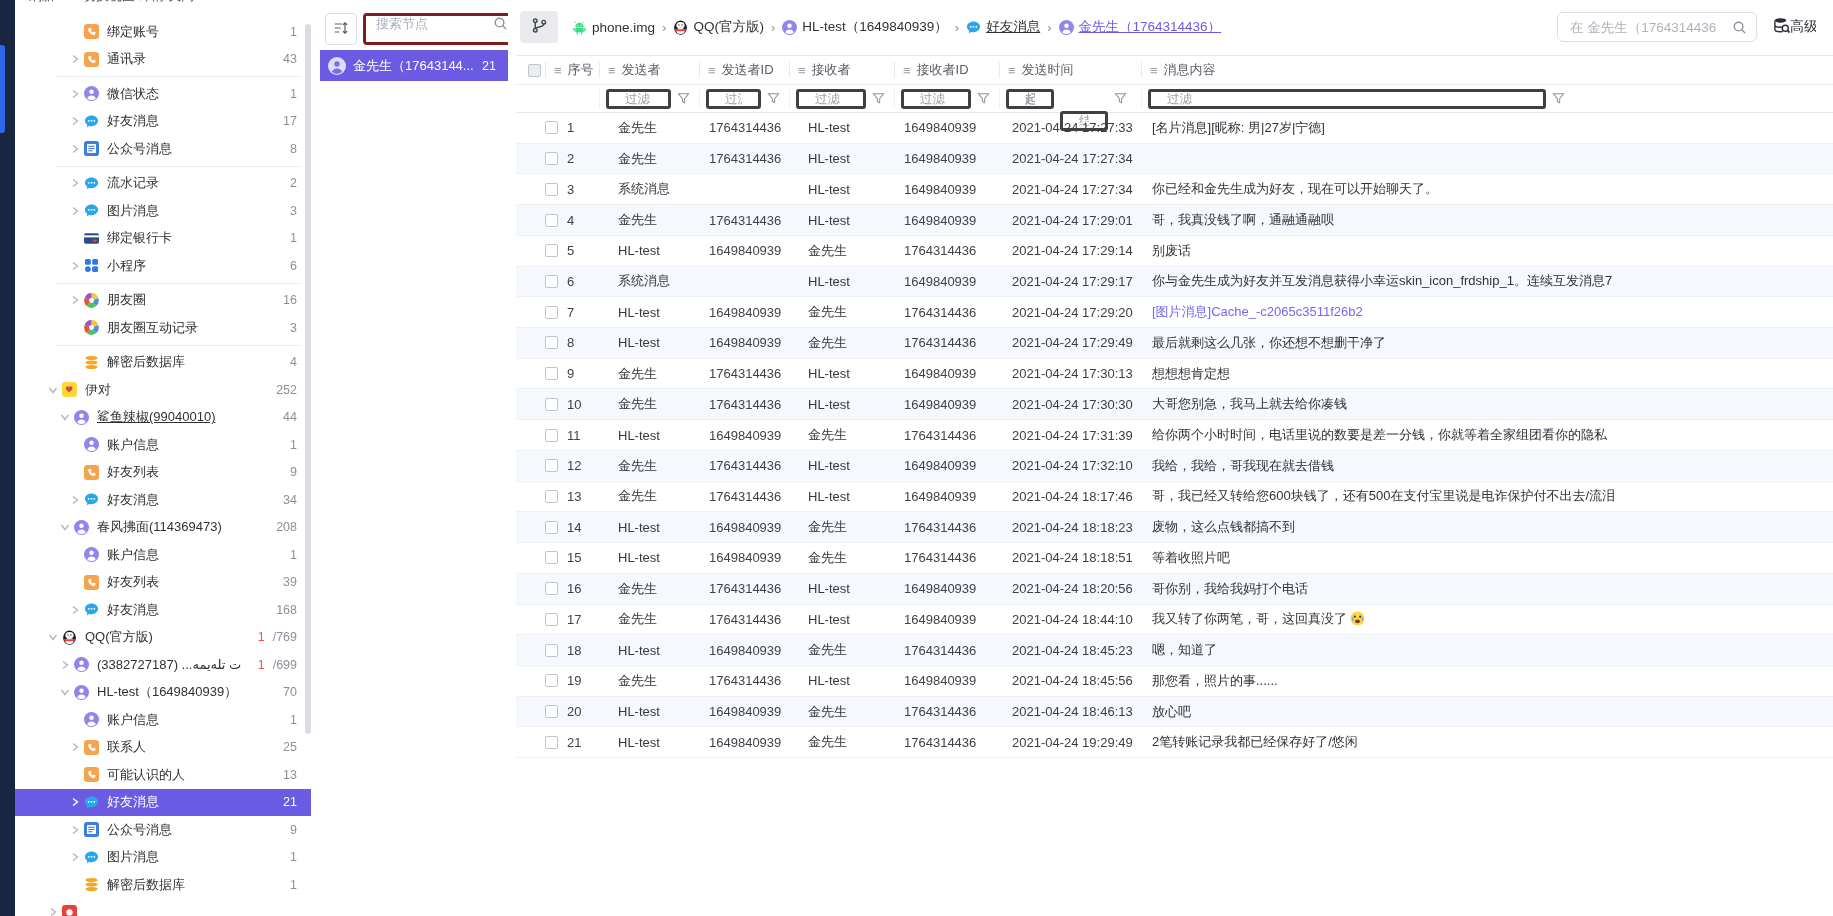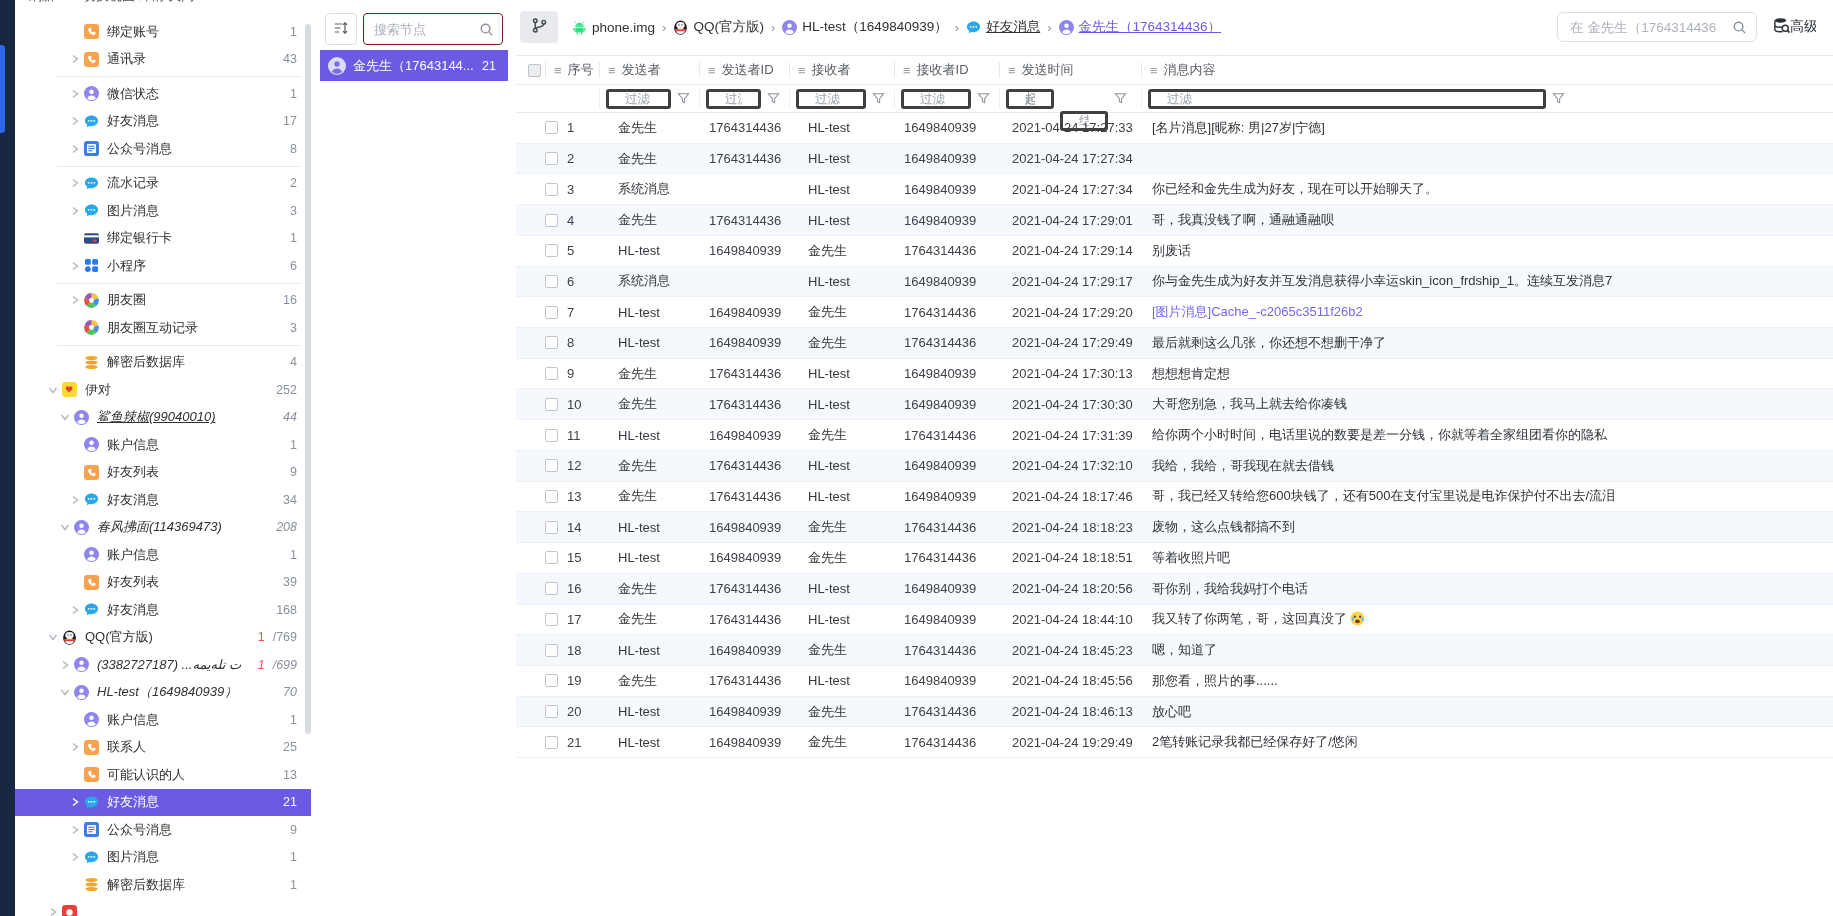--- a/index.html
+++ b/index.html
@@ -8,37 +8,37 @@
   
   .rail{position:absolute;left:0;top:0;width:15px;height:100%;background:#182642;}
   .rail-tab{position:absolute;left:0;top:45px;width:5px;height:88px;background:#2D68E8;border-radius:0 3px 3px 0;}
   
   .left-panel{position:absolute;left:15px;top:0;width:296px;height:100%;background:#fff;}
   .left-toolbar{position:absolute;top:-13px;left:14px;white-space:nowrap;color:#4a4d52;font-size:13px;}
   .left-toolbar span{margin-right:28px;}
   .tree{position:absolute;top:18px;left:0;right:0;}
   .tree-item{height:27.5px;display:flex;align-items:center;white-space:nowrap;cursor:default;}
   .tree-item.lvl1{padding-left:30px;}
-  .tree-item.lvl2{padding-left:42px;font-style:italic;}
+  .tree-item.lvl2{padding-left:42px;}
   .tree-item.lvl3{padding-left:52px;}
   .chev{width:16px;height:16px;display:inline-flex;align-items:center;justify-content:center;color:#B3B7BF;flex:0 0 16px;}
   .ticon{width:16px;height:16px;display:inline-flex;align-items:center;justify-content:center;margin-right:8px;flex:0 0 16px;}
   .tlabel{overflow:hidden;text-overflow:ellipsis;color:#303133;}
   .tlabel.u{text-decoration:underline;}
   .cnt{margin-left:auto;padding-right:14px;color:#8A909B;font-size:12.5px;}
   .cnt-red{margin-left:auto;color:#F2524E;font-size:12.5px;}
   .cnt-red + .cnt{margin-left:8px;}
   .tree-item.selected{background:#6B5BE2;}
   .tree-item.selected .tlabel,.tree-item.selected .cnt,.tree-item.selected .chev{color:#fff;}
   .tdiv{height:1px;background:#E9EBEF;margin:3px 10px 3px 42px;}
   .vscroll{position:absolute;right:0px;top:24px;width:6px;height:710px;background:#D9DCE1;border-radius:3px;}
   
   .mid-panel{position:absolute;left:320px;top:0;width:188px;height:100%;background:#fff;border-right:1px solid #EBEDF1;}
   .sort-btn{position:absolute;left:5px;top:13px;width:32px;height:32px;border:1px solid #DCDFE6;border-radius:4px;background:#fff;display:flex;align-items:center;justify-content:center;}
-  .node-search{position:absolute;left:43px;top:13px;width:140px;height:32px;border:1px solid #7f1d1d;border-radius:4px;display:flex;align-items:center;box-sizing:border-box;}
+  .node-search{position:absolute;left:43px;top:13px;width:156px;height:32px;border:3px solid #7f1d1d;border-radius:4px;display:flex;align-items:flex-start;box-sizing:border-box;}
   .node-search input{border:0;outline:0;flex:1;min-width:0;padding:0 4px 0 10px;font-size:13px;color:#333;font-family:inherit;}
   .node-search input::placeholder{color:#A8ADB8;}
   .node-search .mag{margin-right:8px;display:inline-flex;}
   .node-row{position:absolute;left:0;right:0;top:50px;height:31px;background:#6B5BE2;color:#fff;display:flex;align-items:center;padding:0 12px 0 8px;box-sizing:border-box;}
   .node-row .avat{display:inline-flex;margin-right:7px;}
   .node-row .nlabel{flex:1;overflow:hidden;white-space:nowrap;font-size:13px;}
   .node-row .ncnt{font-size:12.5px;}
   
   .main-panel{position:absolute;left:508px;top:0;right:0;height:100%;background:#fff;}
   .crumb-bar{position:absolute;top:8px;left:12px;right:0;height:38px;display:flex;align-items:center;}

